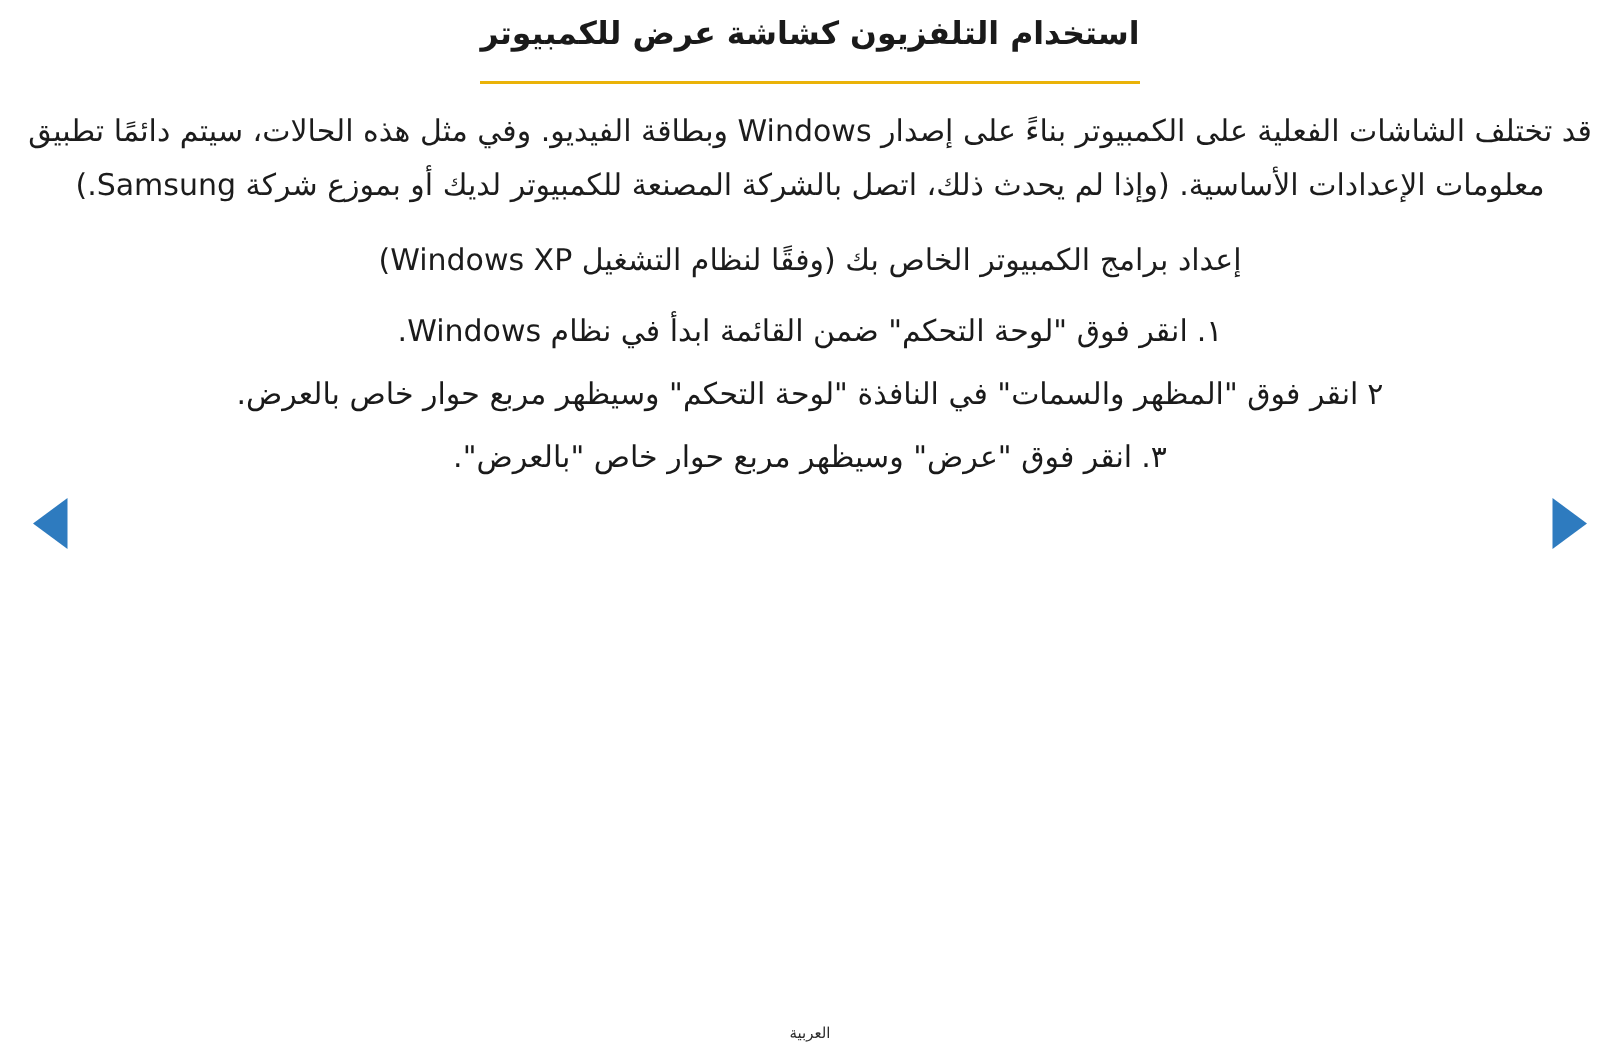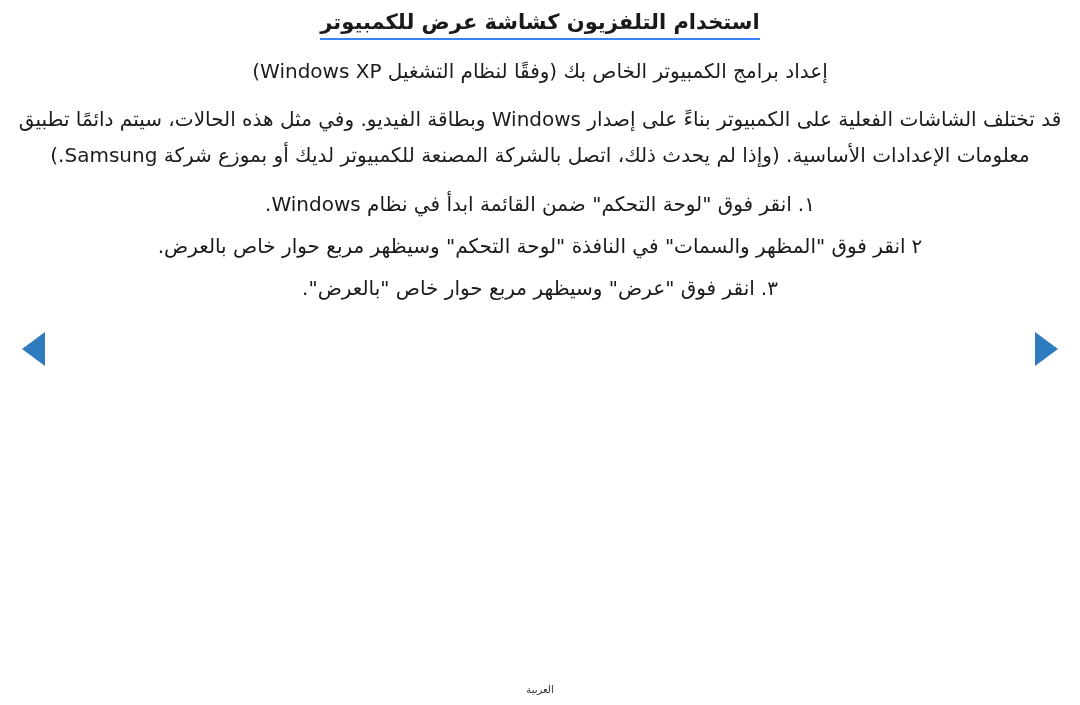--- a/index.html
+++ b/index.html
@@ -36,22 +36,22 @@
     font-size: 21px;
     font-weight: bold;
     line-height: 1.35;
     margin: 0 0 14px 0;
     padding: 0;
     text-align: center;
     letter-spacing: 0;
   }
   .doc-title .title-underline {
     display: inline-block;
-    border-bottom: 2px solid #3b82f6;
-    padding-bottom: 2px;
+    border-bottom: 2px solid #eab308;
+    padding-bottom: 18px;
   }
 
   .para {
     font-size: 20px;
     line-height: 1.78;
     margin: 0 0 10px 0;
     text-align: center;
     color: #1c1c1c;
   }
   .para.intro {
@@ -112,23 +112,23 @@
 </style>
 </head>
 <body>
 
 <div class="page">
 
   <div class="content">
 
     <h1 class="doc-title"><span class="title-underline">استخدام التلفزيون كشاشة عرض للكمبيوتر</span></h1>
 
+    <p class="para note">قد تختلف الشاشات الفعلية على الكمبيوتر بناءً على إصدار Windows وبطاقة الفيديو. وفي مثل هذه الحالات، سيتم دائمًا تطبيق معلومات الإعدادات الأساسية. (وإذا لم يحدث ذلك، اتصل بالشركة المصنعة للكمبيوتر لديك أو بموزع شركة Samsung.)</p>
+
     <p class="para intro">إعداد برامج الكمبيوتر الخاص بك (وفقًا لنظام التشغيل Windows XP)</p>
-
-    <p class="para note">قد تختلف الشاشات الفعلية على الكمبيوتر بناءً على إصدار Windows وبطاقة الفيديو. وفي مثل هذه الحالات، سيتم دائمًا تطبيق معلومات الإعدادات الأساسية. (وإذا لم يحدث ذلك، اتصل بالشركة المصنعة للكمبيوتر لديك أو بموزع شركة Samsung.)</p>
 
     <ol class="steps">
       <li class="step"><span class="marker">١.</span><span>انقر فوق "لوحة التحكم" ضمن القائمة ابدأ في نظام Windows.</span></li>
       <li class="step"><span class="marker">٢</span><span>انقر فوق "المظهر والسمات" في النافذة "لوحة التحكم" وسيظهر مربع حوار خاص بالعرض.</span></li>
       <li class="step"><span class="marker">٣.</span><span>انقر فوق "عرض" وسيظهر مربع حوار خاص "بالعرض".</span></li>
     </ol>
 
   </div>
 
   <div class="nav-arrow prev" title="previous"></div>

